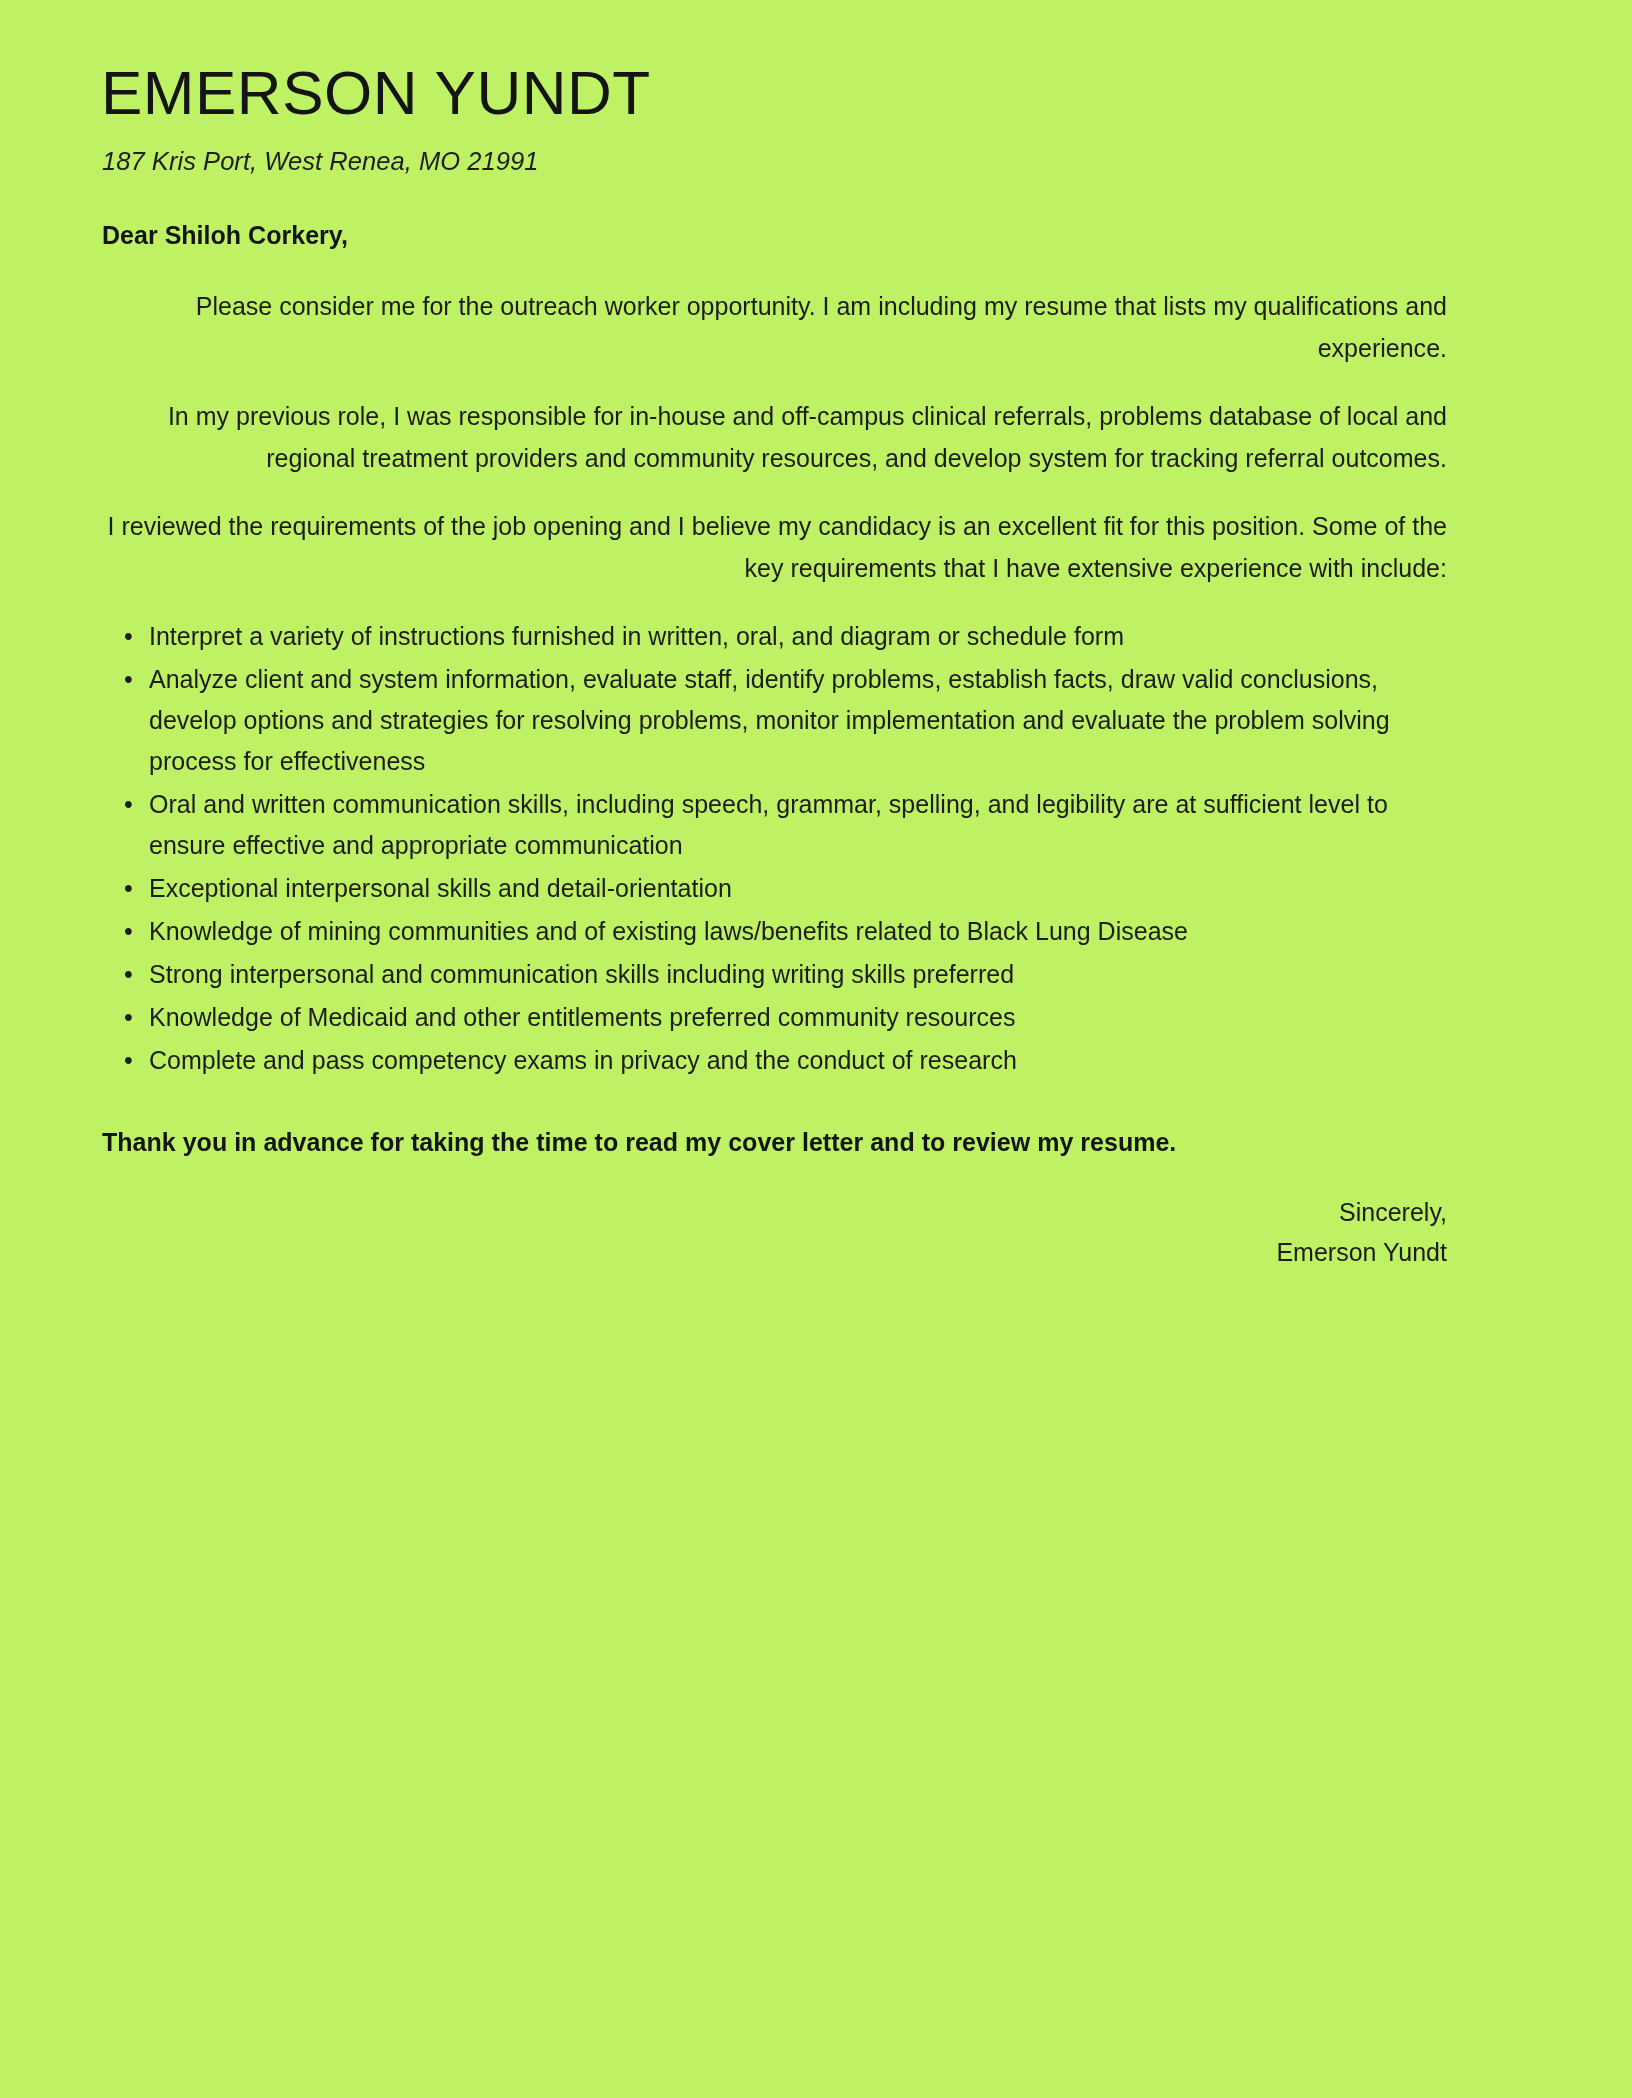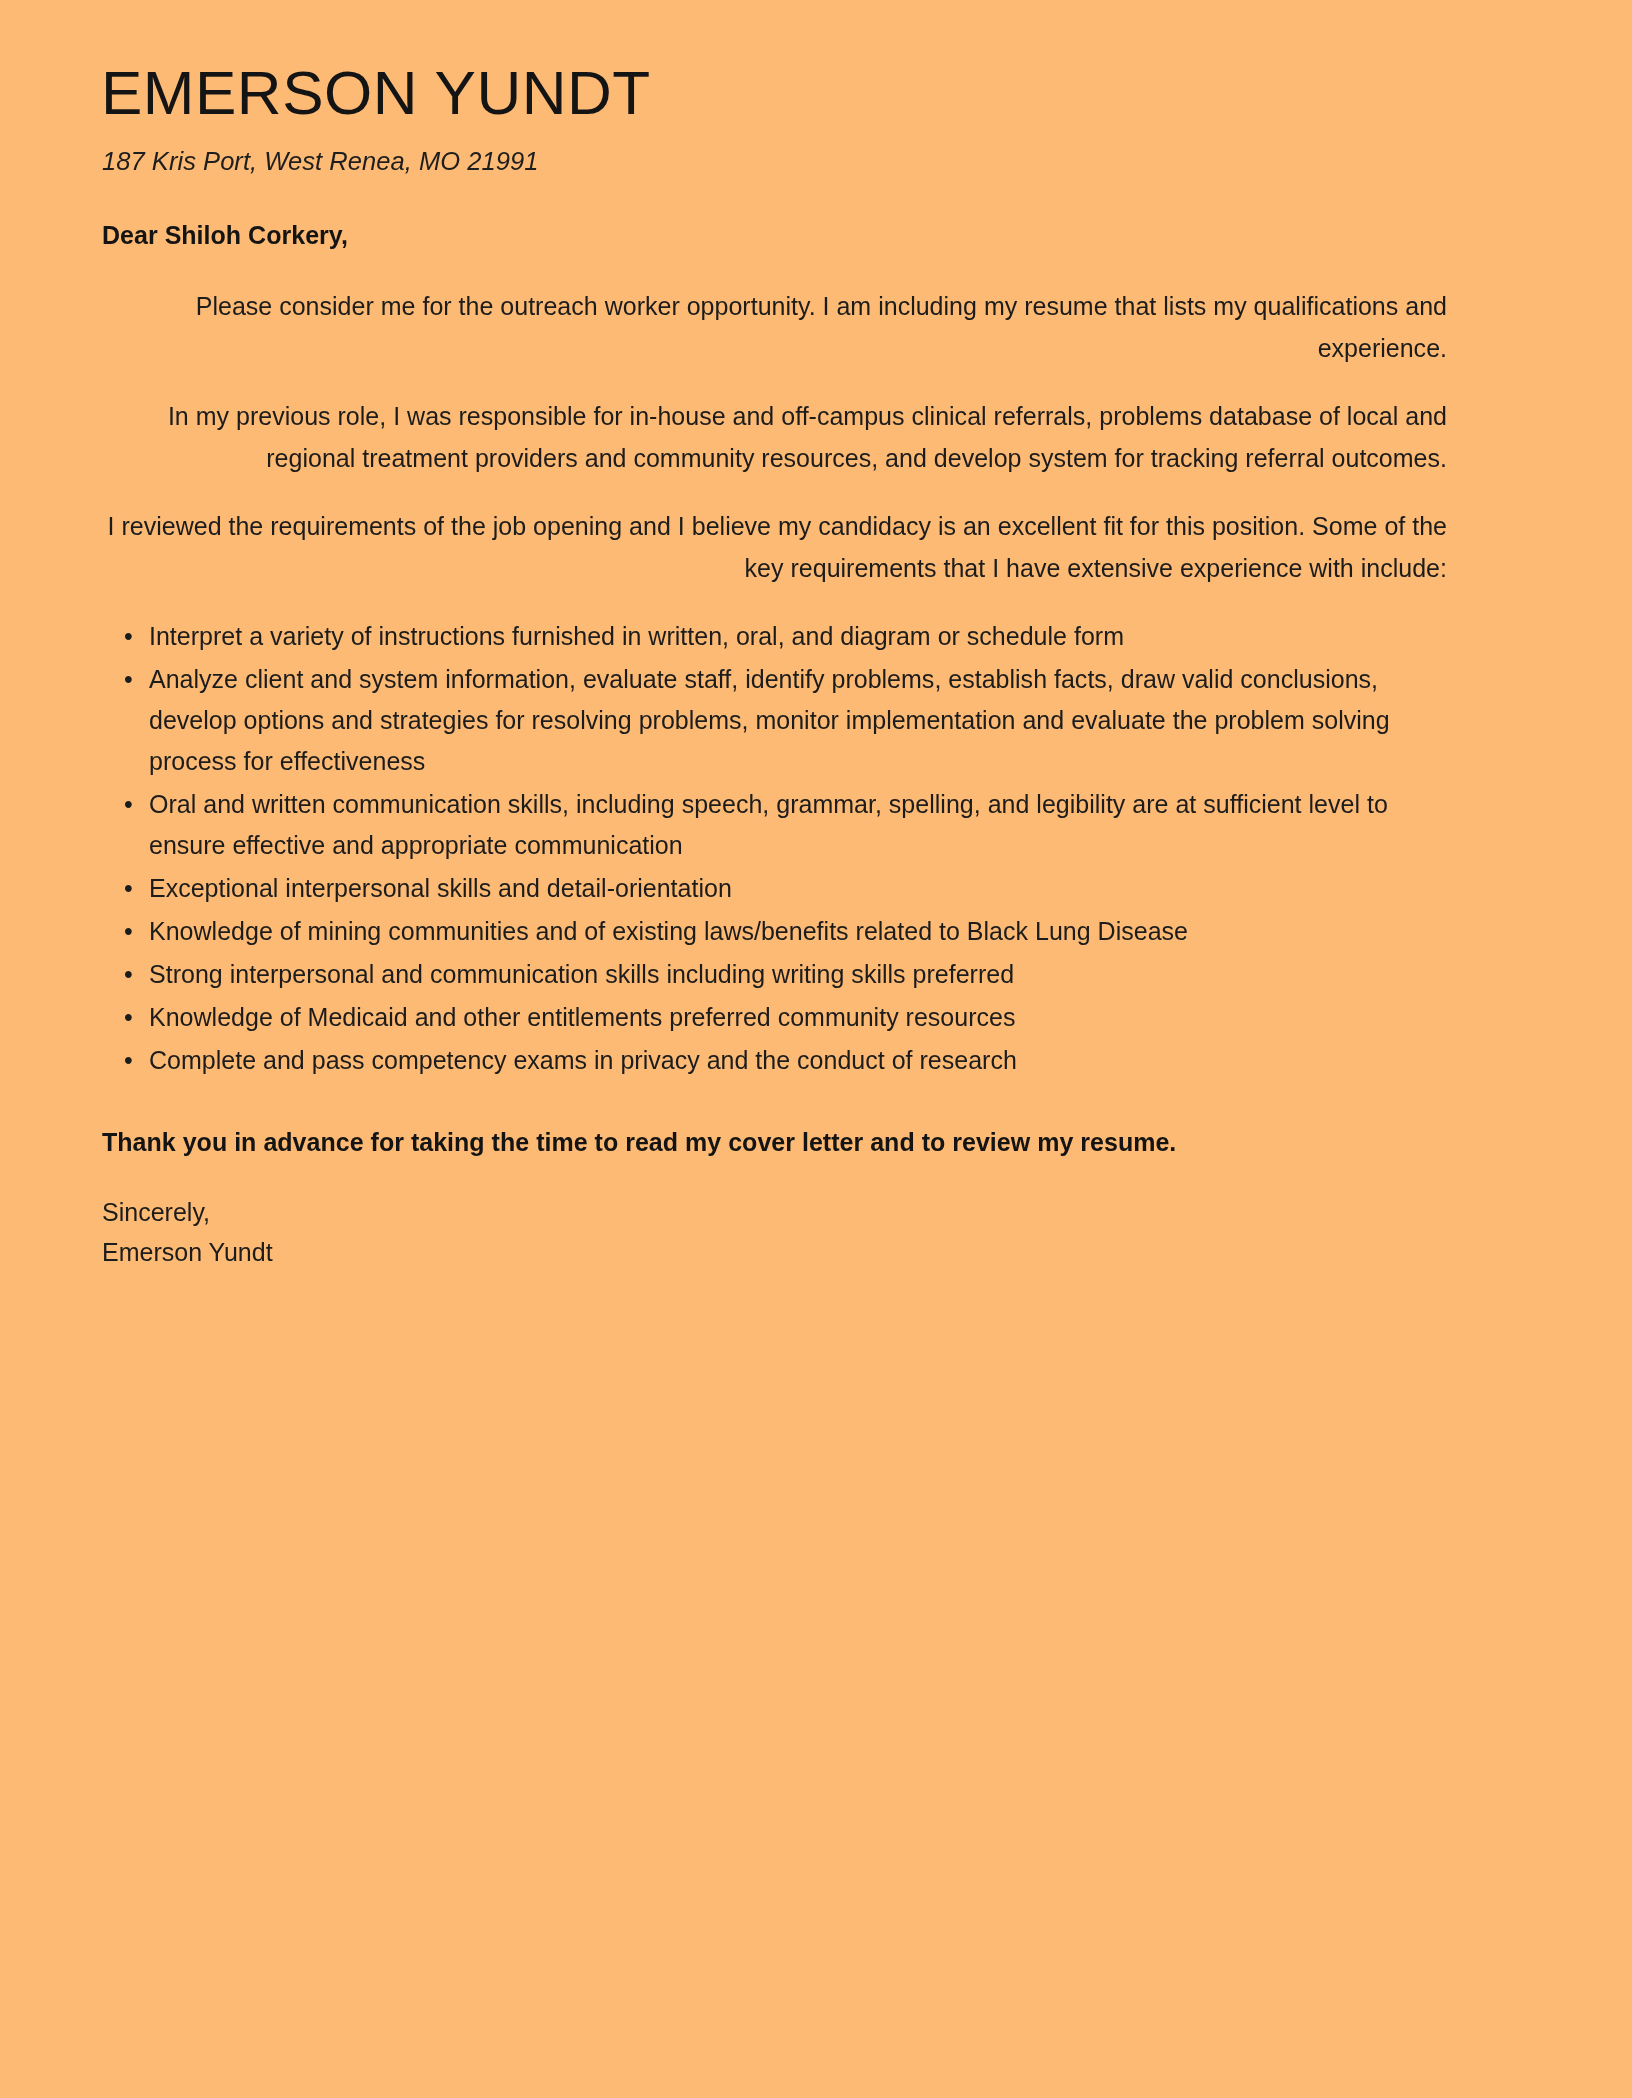--- a/index.html
+++ b/index.html
@@ -12,21 +12,21 @@
     height: 2098px;
     font-family: "Liberation Sans", sans-serif;
     color: #1a1a1a;
     -webkit-font-smoothing: antialiased;
   }
 
   .page {
     position: relative;
     width: 1632px;
     height: 2098px;
-    background: #fdba74;
+    background: #bef264;
     box-sizing: border-box;
     padding: 16px;
   }
 
   .letter {
     position: absolute;
     left: 100px;
     top: 0;
     width: 1440px;
   }
@@ -111,21 +111,21 @@
     margin-top: 47px;
     letter-spacing: 0.02px;
   }
 
   .signoff {
     margin-top: 36px;
     font-size: 25px;
     line-height: 1.58;
     color: #1c1c1c;
   }
-  .signoff div { letter-spacing: 0.01px; }
+  .signoff div { letter-spacing: 0.01px; text-align: right; }
 </style>
 </head>
 <body>
 
 <div class="page">
   <div class="letter">
 
     <div class="header-block">
       <h1 class="name">EMERSON YUNDT</h1>
       <div class="address">187 Kris Port, West Renea, MO 21991</div>

